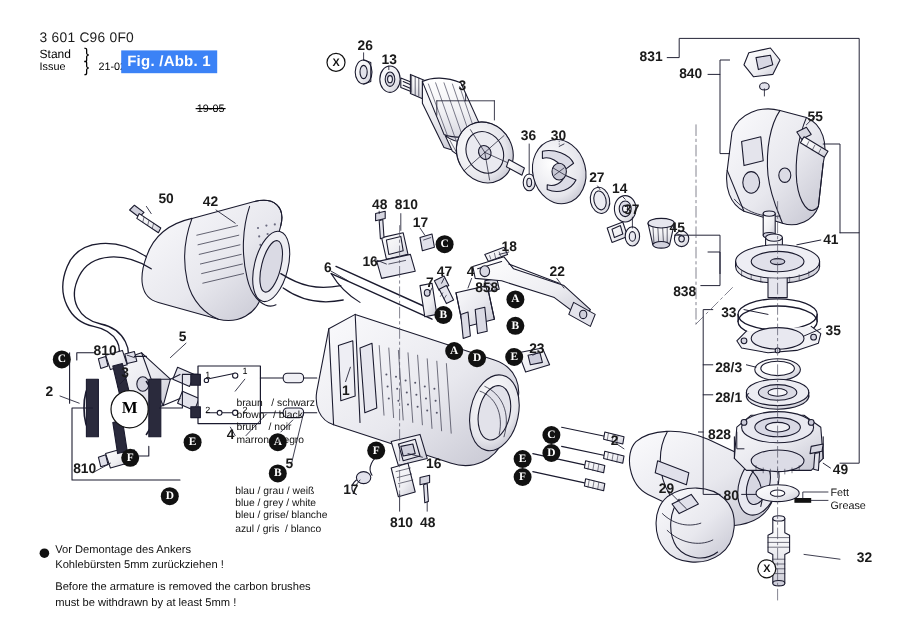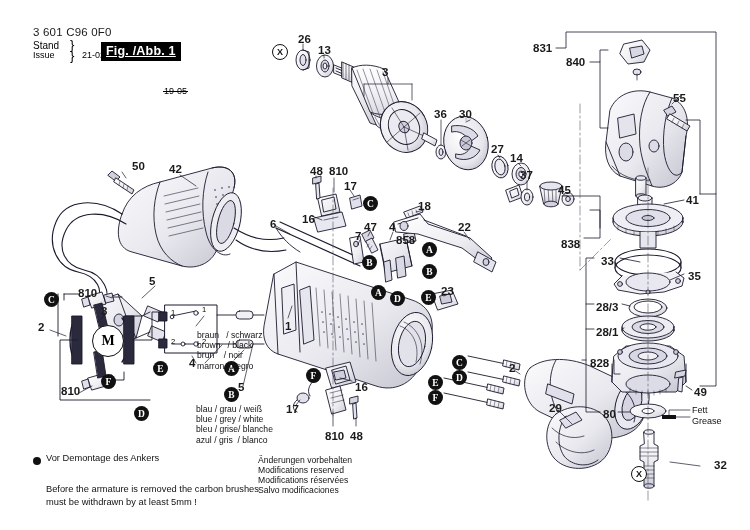--- a/index.html
+++ b/index.html
@@ -9,22 +9,22 @@
   .abs{position:absolute;}
   
   .hdr-code{left:33px;top:26px;font-size:9.5px;letter-spacing:.2px;}
   .hdr-stand{left:33px;top:40px;font-size:10px;}
   .hdr-issue{left:33px;top:50px;font-size:9px;}
   .hdr-brace{left:70px;top:39px;font-size:13px;line-height:11px;}
   .hdr-d1{left:82px;top:40px;font-size:9px;position:relative;}
   .hdr-d1::after{content:"";position:absolute;left:-1px;top:50%;width:calc(100% + 2px);
                  height:1px;background:#000;}
   .hdr-d2{left:82px;top:50px;font-size:9px;}
-  .figbox{left:101px;top:42px;background:#000000;color:#fff;font-size:12.5px;font-weight:bold;
-          padding:2px 5px 3px 5px;letter-spacing:.2px;text-decoration:underline;}
+  .figbox{left:101px;top:42px;background:#3b82f6;color:#fff;font-size:12.5px;font-weight:bold;
+          padding:2px 5px 3px 5px;letter-spacing:.2px;}
   
   .lbl{font-size:11.5px;font-weight:bold;color:#1a1a1a;white-space:nowrap;}
   
   .cbadge{width:15px;height:15px;border-radius:50%;background:#111;color:#fff;
           font-size:9.5px;font-weight:bold;display:flex;align-items:center;
           justify-content:center;font-family:"Liberation Serif",serif;}
   
   .xbadge{width:14px;height:14px;border-radius:50%;border:1.2px solid #111;color:#111;
           background:#fff;font-size:9px;font-weight:bold;display:flex;
           align-items:center;justify-content:center;}
@@ -747,21 +747,18 @@
   <div class="abs legend" style="left:197px;top:330px;">braun   / schwarz
 brown   / black
 brun    / noir
 marron / negro</div>
 
   <div class="abs fett" style="left:692px;top:405px;">Fett</div>
   <div class="abs fett" style="left:692px;top:416px;">Grease</div>
 
   <div class="abs bullet" style="left:33px;top:457px;"></div>
   <div class="abs note" style="left:46px;top:452px;">Vor Demontage des Ankers</div>
+  <div class="abs note" style="left:46px;top:464px;">Kohlebürsten 5mm zurückziehen !</div>
   <div class="abs note-b" style="left:46px;top:483px;">Before the armature is removed the carbon brushes</div>
   <div class="abs note-b" style="left:46px;top:496px;">must be withdrawn by at least 5mm !</div>
 
-  <div class="abs mods" style="left:258px;top:456px;">Änderungen vorbehalten
-Modifications reserved
-Modifications réservées
-Salvo modificaciones</div>
 
 </div>
 
 </body></html>

